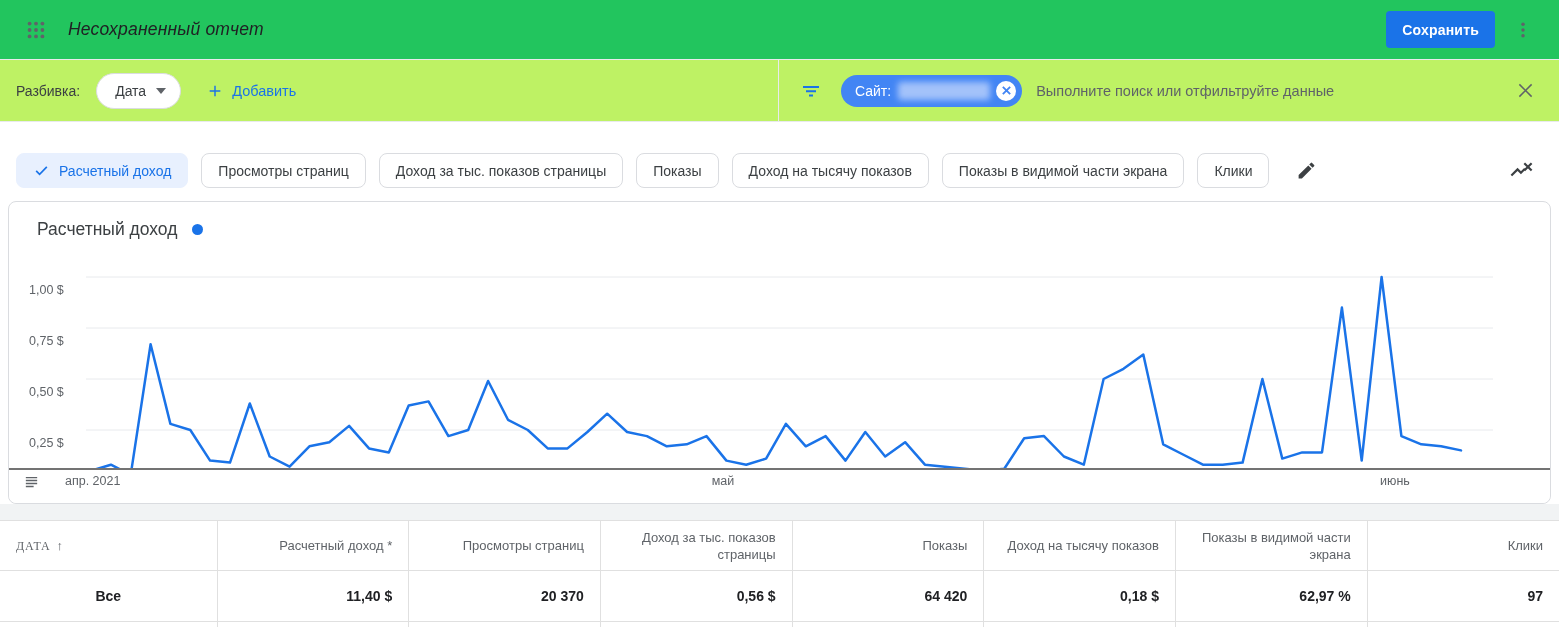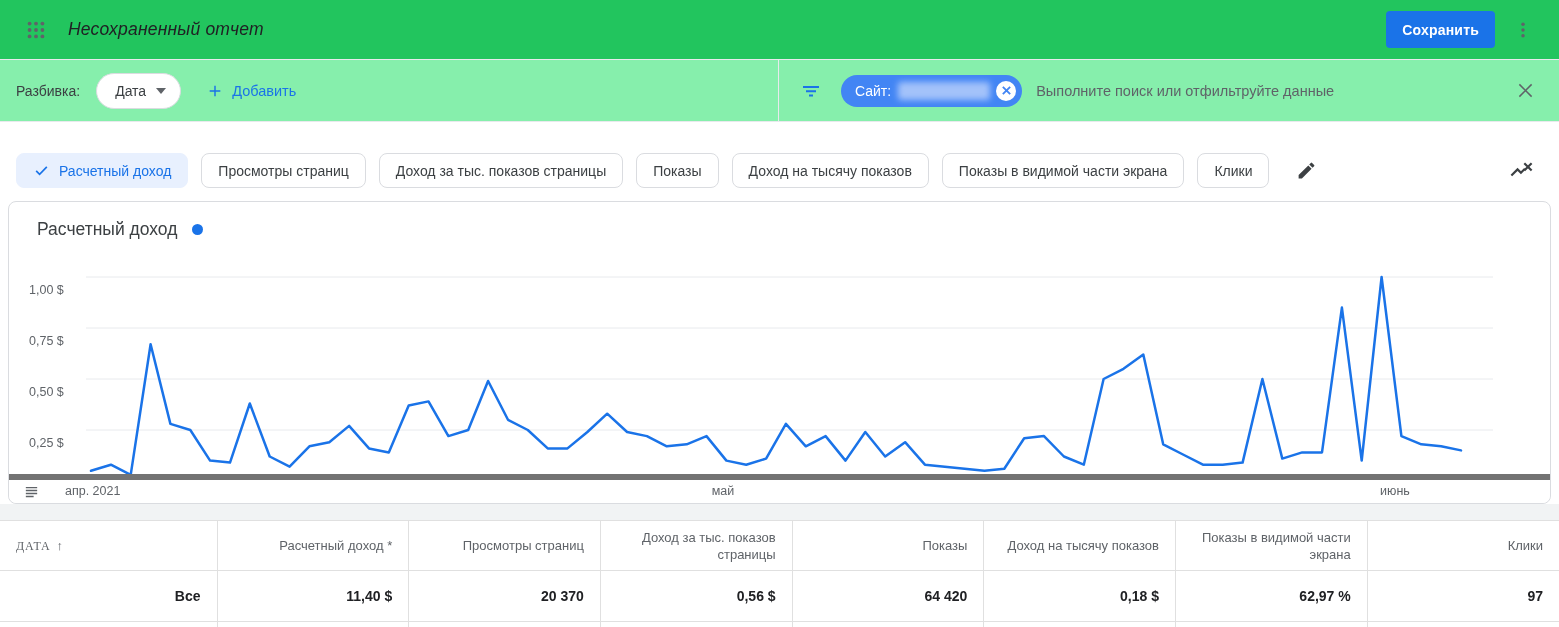--- a/index.html
+++ b/index.html
@@ -21,21 +21,21 @@
   .report-title { font-style: italic; font-size: 17.5px; color:#202124; margin-left: 12px; letter-spacing:.2px; }
   .topbar-right { margin-left:auto; display:flex; align-items:center; }
   .save-btn {
     background:#1a73e8; color:#fff; border:none; border-radius:4px;
     height:37px; padding:0 16px; font-size:14px; font-weight:700; letter-spacing:.2px;
     font-family:"Liberation Sans",sans-serif; cursor:pointer;
   }
   .kebab-btn { width:40px; height:40px; display:flex; align-items:center; justify-content:center; margin-left:8px; border-radius:50%; cursor:pointer; }
 
   
-  .filter-row { height:62px; display:flex; border-bottom:1px solid #e8eaed; background:#86efac; }
+  .filter-row { height:62px; display:flex; border-bottom:1px solid #e8eaed; background:#bef264; }
   .breakdown { width:778px; display:flex; align-items:center; padding:0 16px; }
   .breakdown-label { font-size:14px; color:#3c4043; }
   .dim-btn {
     margin-left:16px; height:36px; padding:0 14px 0 18px; border:1px solid #dadce0; border-radius:18px;
     background:#fff; display:flex; align-items:center; gap:10px; font-size:14px; color:#3c4043; cursor:pointer;
     font-family:"Liberation Sans",sans-serif;
   }
   .add-btn { margin-left:26px; display:flex; align-items:flex-start; gap:9px; background:none; border:none;
     color:#1a73e8; font-size:14.5px; cursor:pointer; font-family:"Liberation Sans",sans-serif; }
   .filterbox { flex:1; border-left:1px solid #e8eaed; display:flex; align-items:center; padding:0 16px; }
@@ -65,22 +65,22 @@
   
   .card {
     position:relative; margin:0 8px; width:1543px; height:303px;
     border:1px solid #dadce0; border-radius:8px; background:#fff;
   }
   .card-title { position:absolute; top:17px; left:28px; display:flex; align-items:center; gap:15px; z-index:2; }
   .card-title-text { font-size:17.5px; color:#3c4043; }
   .series-dot { width:11px; height:11px; border-radius:50%; background:#1a73e8; }
   .chart-svg { position:absolute; top:0; left:0; }
   .chart-footer {
-    position:absolute; left:0; right:0; bottom:0; height:29px;
-    border-top:6px solid #737373; background:#fff; border-radius:0 0 8px 8px;
+    position:absolute; left:0; right:0; bottom:0; height:35px;
+    border-top:2px solid #737373; background:#fff; border-radius:0 0 8px 8px;
   }
   .chart-footer .tbl-icon { position:absolute; left:14px; top:3px; cursor:pointer; }
   .xtick { position:absolute; top:4px; font-size:12.5px; color:#5f6368; white-space:nowrap; }
 
   .gap-band { height:16px; background:#f1f3f4; }
 
   
   table.report-table { width:1559px; border-collapse:collapse; table-layout:fixed; background:#fff; }
   .report-table th, .report-table td { border-left:1px solid #e0e0e0; padding:6px 16px; }
   .report-table th:first-child, .report-table td:first-child { border-left:none; }
@@ -88,21 +88,21 @@
     height:50px; border-top:1px solid #e0e0e0; border-bottom:1px solid #e0e0e0;
     font-weight:400; font-size:13px; color:#5f6368; text-align:right; vertical-align:middle; line-height:17px;
     cursor:pointer;
   }
   .report-table thead th.col-date { text-align:left; font-size:12px; letter-spacing:.8px;font-family:Liberation Serif, serif; }
   .sort-arrow { font-size:13px; color:#5f6368; margin-left:6px; }
   .report-table tbody td {
     height:51px; font-size:14px; font-weight:700; color:#202124; text-align:right;
     vertical-align:middle; border-bottom:1px solid #e0e0e0;
   }
-  .report-table tbody td.col-date { text-align:right; }
+  .report-table tbody td.col-date { text-align:center; }
   .report-table tr.partial td { height:24px; border-bottom:none; }
 </style>
 </head>
 <body>
 
 <div class="page">
 
   <div class="topbar">
     <div class="apps-btn">
       <svg width="22" height="22" viewBox="0 0 24 24" fill="#5f6368">

